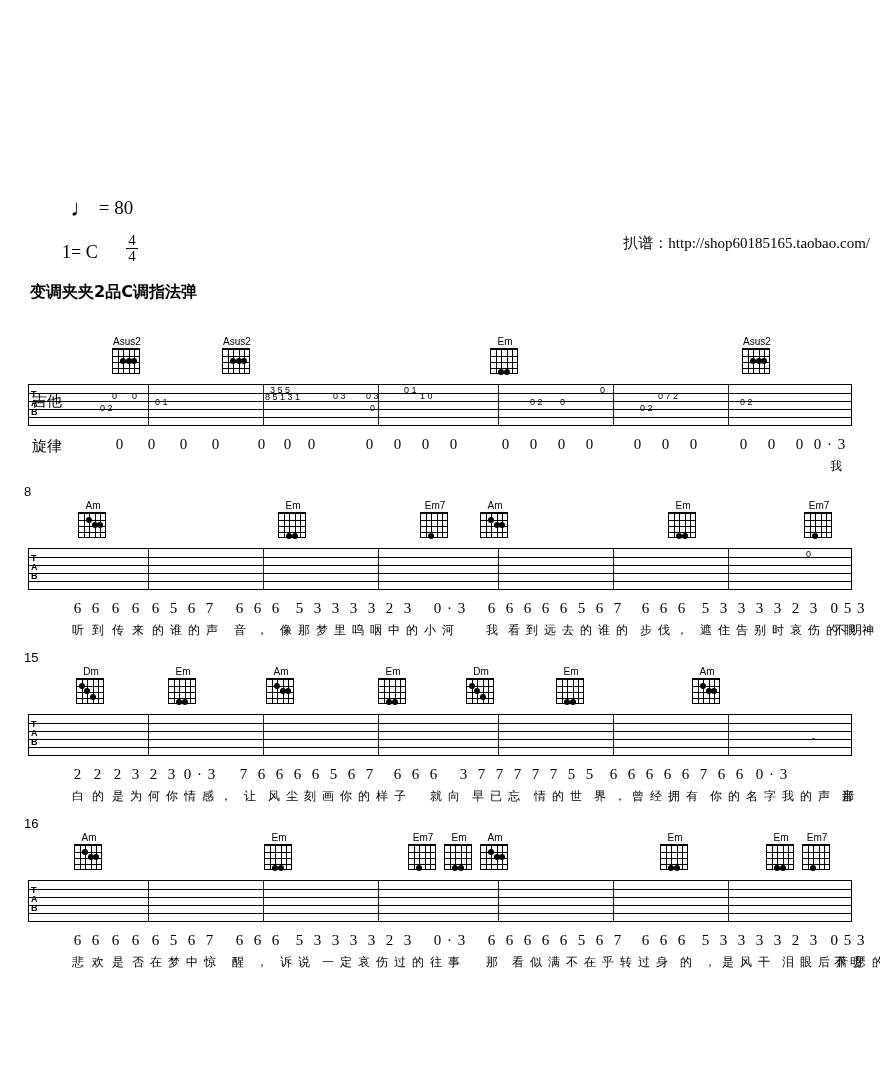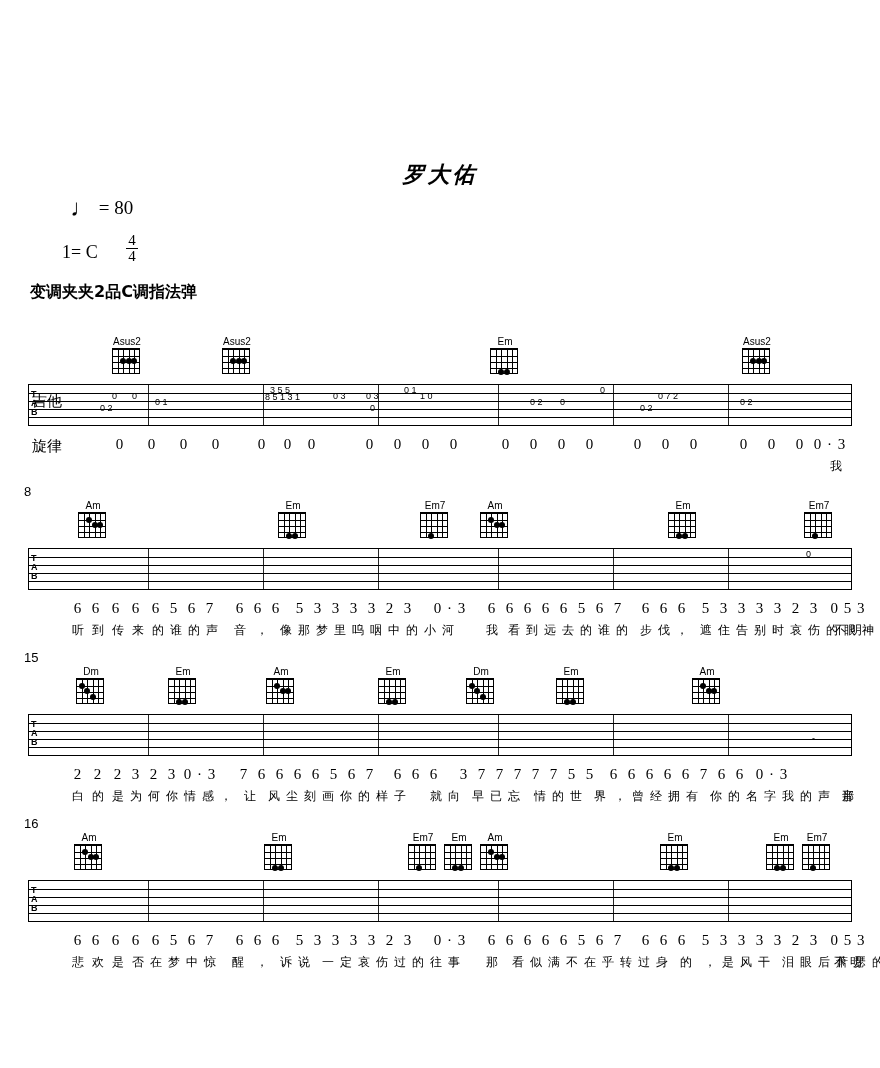--- a/index.html
+++ b/index.html
@@ -209,36 +209,36 @@
     font-size: 9px;
     letter-spacing: 10px;
     color: #000;
   }
 </style>
 </head>
 <body>
 
 <div class="sheet">
 
-  <div class="composer">罗大佑</div>
 
   <div class="tempo">
     <span class="note">♩</span>
     <span>= 80</span>
   </div>
 
   <div class="keysig">1= C</div>
   <div class="meter">
     <div>4</div>
     <div style="border-top:1px solid #000;width:12px;margin:1px auto 1px;"></div>
     <div>4</div>
   </div>
   <div class="capo">变调夹夹2品C调指法弹</div>
 
   <div class="credits">
+    <div>扒谱：http://shop60185165.taobao.com/</div>
   </div>
 
   <div class="instr-label" style="top:392px;left:32px;">吉他</div>
   <div class="instr-label" style="top:437px;left:32px;">旋律</div>
 
   <div id="systems-host">
       <div class="system" style="top: 336px;">
         <div class="chords">
           <div class="chordbox" style="left: 112px;">
             <div class="cname">Asus2</div>

